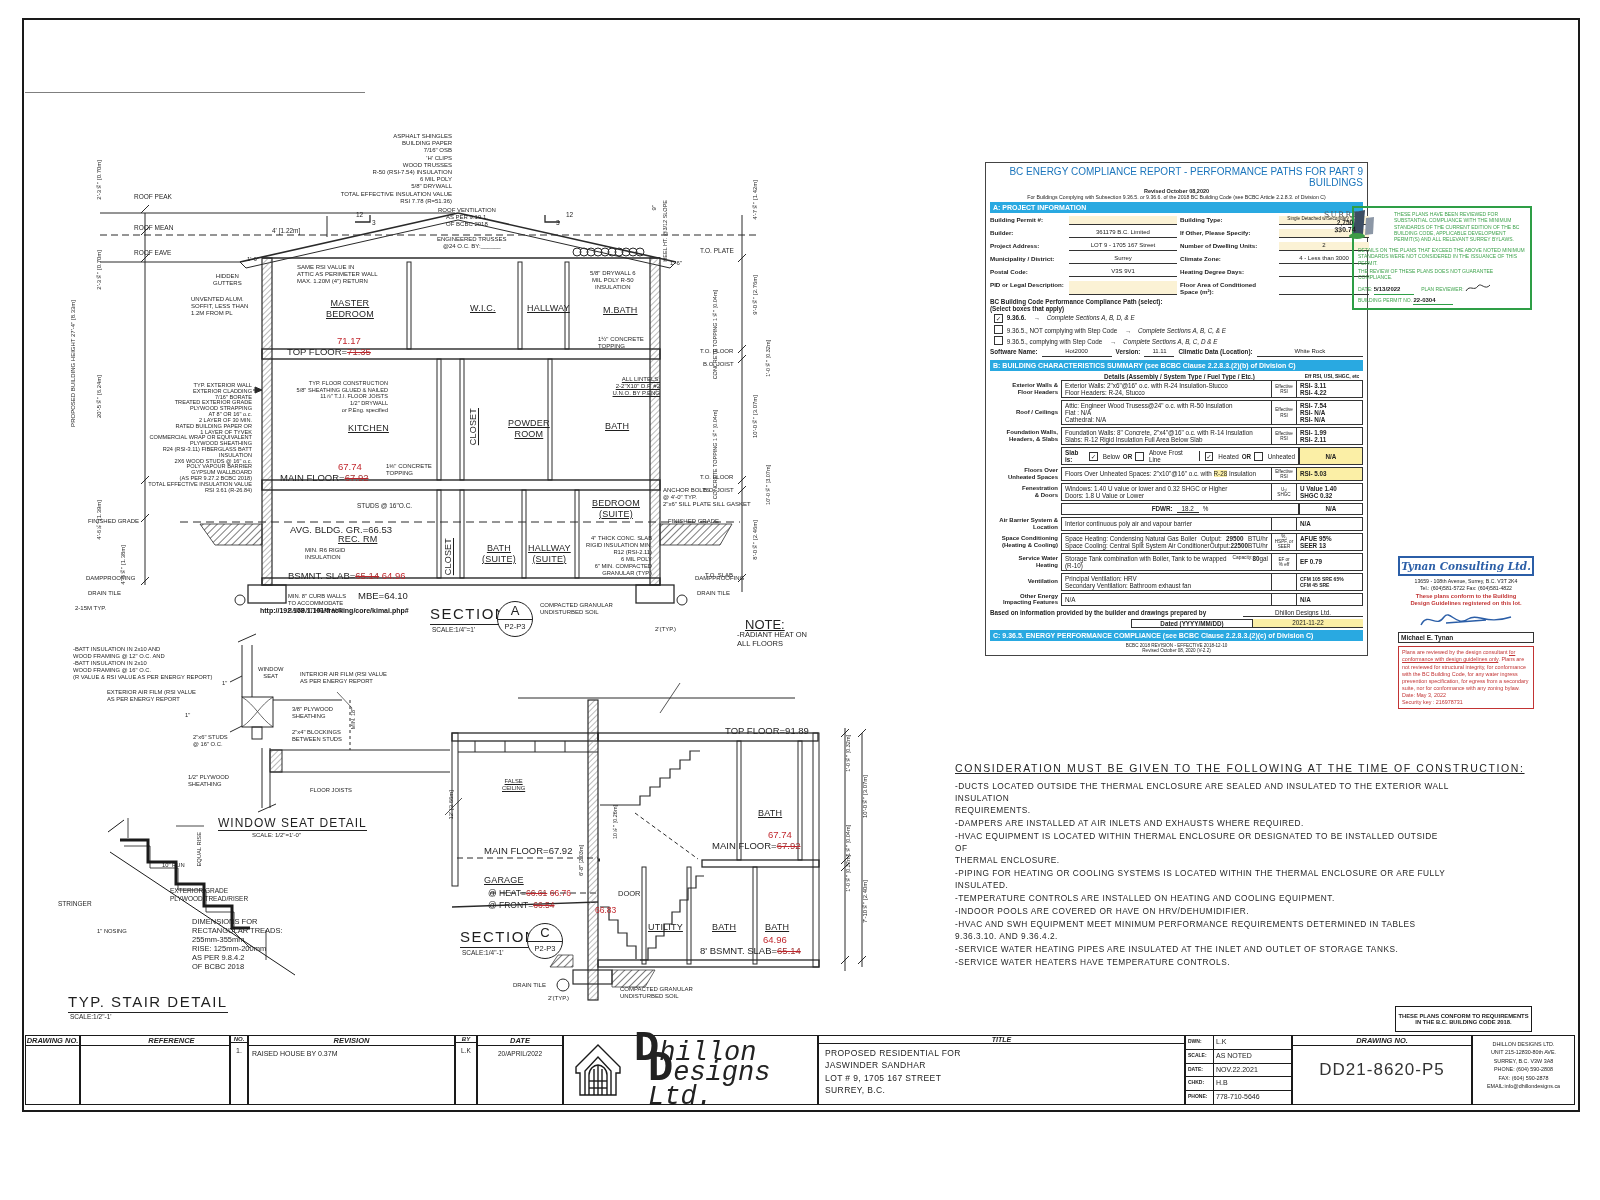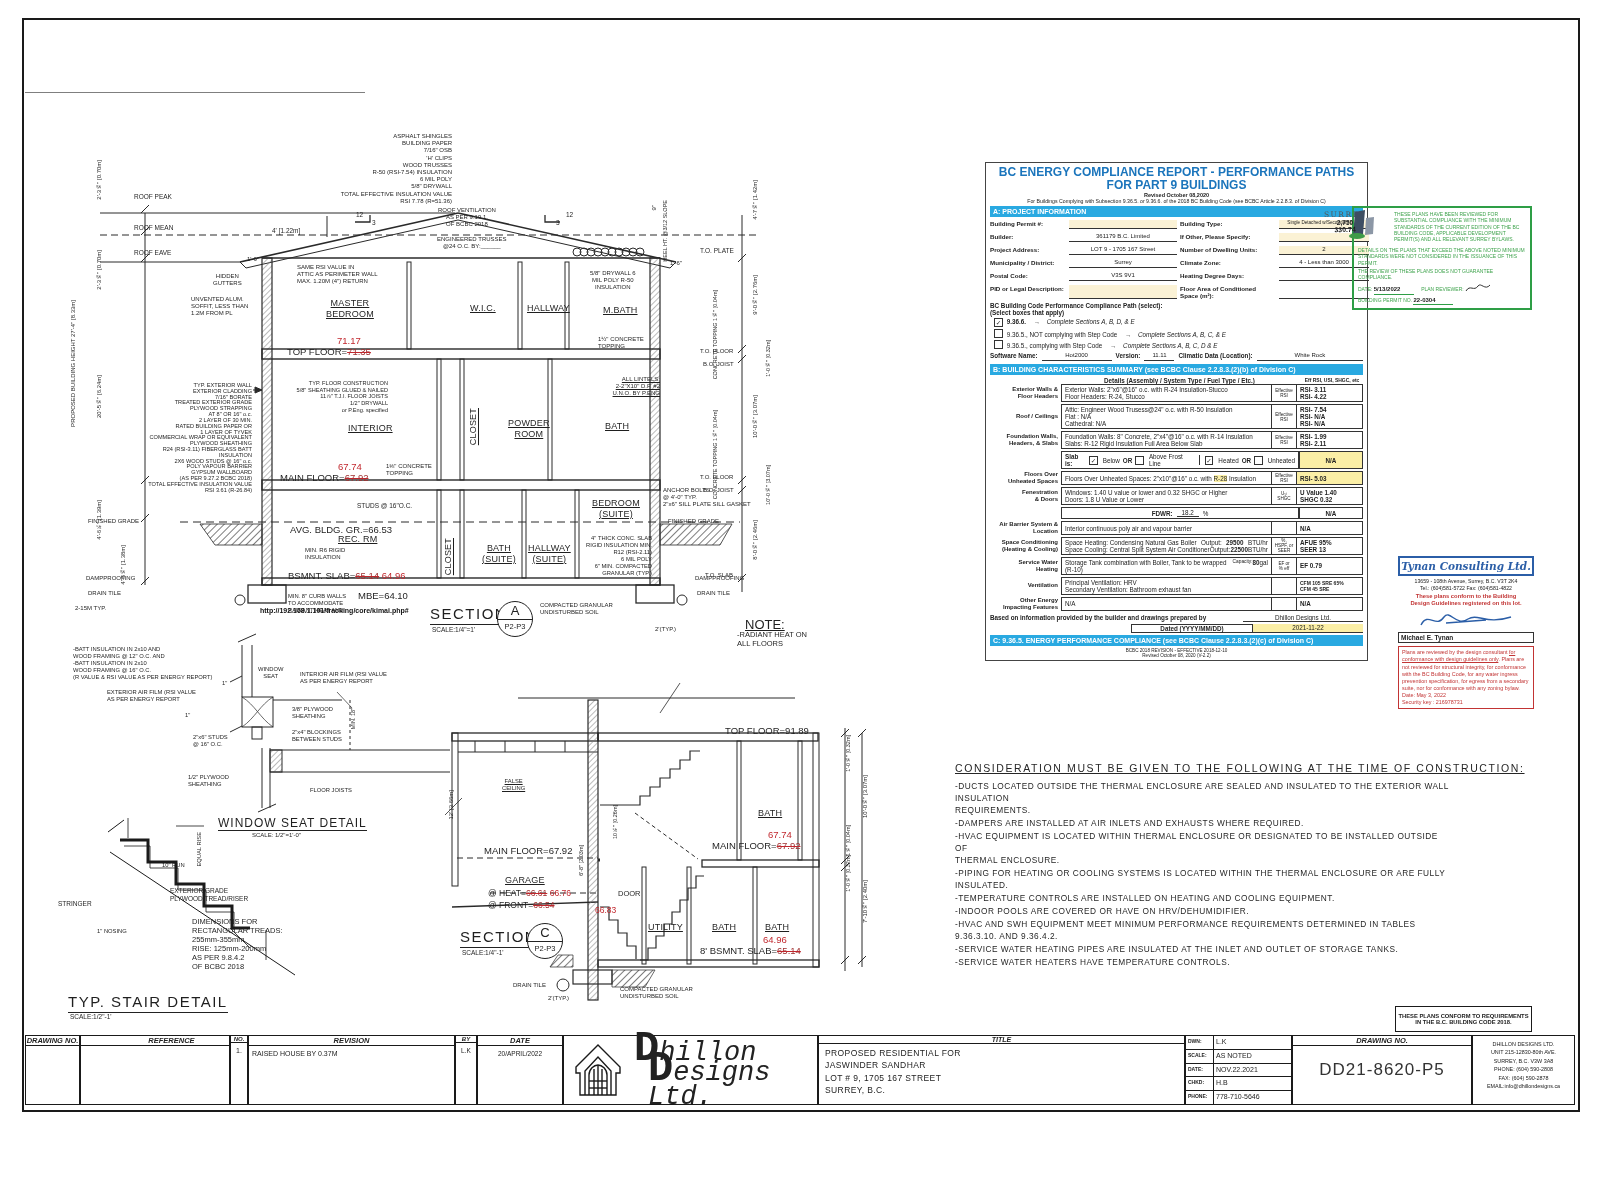--- a/index.html
+++ b/index.html
@@ -19,21 +19,21 @@
   .vt{writing-mode:vertical-rl;transform:rotate(180deg);white-space:nowrap;}
   .dtitle{font-size:15px;letter-spacing:1.5px;border-bottom:1.3px solid #222;padding-bottom:1px;}
   .dscale{font-size:6.5px;}
   .mark{position:absolute;width:34px;height:34px;border:1.4px solid #222;border-radius:50%;text-align:center;background:#fff;}
   .mark .ml{display:block;font-size:13px;line-height:17px;border-bottom:1.2px solid #222;}
   .mark .mr{display:block;font-size:7.5px;line-height:14px;}
   svg{position:absolute;overflow:visible;}
   
   #er{position:absolute;left:985px;top:162px;width:383px;border:1px solid #444;background:#fff;
       font-size:6.3px;color:#222;padding:3px 4px 2px 4px;box-sizing:border-box;}
-  .er-title{color:#1B75BC;font-weight:bold;font-size:12px;text-align:center;line-height:1.1;}
+  .er-title{color:#1B75BC;font-weight:normal;font-size:10px;text-align:right;line-height:1.1;}
   .er-rev{font-weight:bold;font-size:5.5px;text-align:center;}
   .er-sub{font-size:5.2px;text-align:center;margin-bottom:2px;}
   .er-bar{background:#29A9E1;color:#fff;font-weight:bold;font-size:7px;padding:2px 3px;margin:2px 0;}
   .fgrid{display:grid;grid-template-columns:76px 108px 96px 90px;column-gap:3px;row-gap:4px;margin:3px 0;}
   .fl{font-weight:bold;font-size:6.2px;}
   .fv{border-bottom:1px solid #333;min-height:8px;text-align:center;font-size:6px;}
   .beige{background:#FBF2D5;}
   .cb{display:inline-block;width:7px;height:7px;border:1px solid #333;font-size:6.5px;line-height:7px;
       text-align:center;margin-right:2px;vertical-align:-1px;}
   .pathrow{margin:2px 0 2px 4px;}
@@ -220,21 +220,21 @@
 POLY VAPOUR BARRIER
 GYPSUM WALLBOARD
 (AS PER 9.27.2 BCBC 2018)
 TOTAL EFFECTIVE INSULATION VALUE
 RSI 3.61 (R-26.84)</div>
 <div class="t pre rt" style="right:1212px;top:380px;font-size:5.6px;">TYP. FLOOR CONSTRUCTION
 5/8" SHEATHING GLUED &amp; NAILED
 11⅞" T.J.I. FLOOR JOISTS
 1/2" DRYWALL
 or P.Eng. specified</div>
-<div class="t room" style="left:348px;top:423px;">INTERIOR</div>
+<div class="t room" style="left:348px;top:423px;">KITCHEN</div>
 <div class="t vt room" style="left:468px;top:408px;">CLOSET</div>
 <div class="t pre room" style="left:508px;top:418px;">POWDER
 ROOM</div>
 <div class="t room" style="left:605px;top:421px;">BATH</div>
 <div class="t pre" style="left:598px;top:336px;font-size:6px;">1½" CONCRETE
 TOPPING</div>
 <div class="t pre" style="left:386px;top:463px;font-size:6px;">1⅜" CONCRETE
 TOPPING</div>
 <div class="t pre rt u" style="right:940px;top:376px;font-size:6px;">ALL LINTELS:
 2-2"X10" D.F. #2
@@ -432,21 +432,21 @@
     <line x1="170" y1="205" x2="168" y2="205" stroke-width="3"></line>
   </g>
 </svg>
 <div class="t u" style="left:745px;top:617px;font-size:13px;">NOTE:</div>
 <div class="t pre" style="left:737px;top:630px;font-size:7.5px;">-RADIANT HEAT ON
 ALL FLOORS</div>
 <div class="t elev" style="left:725px;top:725px;">TOP FLOOR=91.89</div>
 <div class="t pre ctr u" style="left:502px;top:778px;font-size:5.8px;">FALSE
 CEILING</div>
 <div class="t elev" style="left:484px;top:845px;">MAIN FLOOR=67.92</div>
-<div class="t room" style="left:505px;top:875px;text-align:center;">GARAGE</div>
+<div class="t room" style="left:484px;top:875px;text-align:center;">GARAGE</div>
 <div class="t elev" style="left:488px;top:888px;font-size:8.5px;">
   <span>@ HEAT=</span><span class="old">66.61</span>
   <span class="red">66.76</span>
 </div>
 <div class="t elev" style="left:488px;top:900px;font-size:8.5px;">
   <span>@ FRONT=</span><span class="old">66.54</span>
 </div>
 <div class="t elev red" style="left:595px;top:905px;font-size:8.5px;">66.83</div>
 <div class="t" style="left:618px;top:889px;font-size:7.5px;">DOOR</div>
 <div class="t room" style="left:758px;top:808px;">BATH</div>

